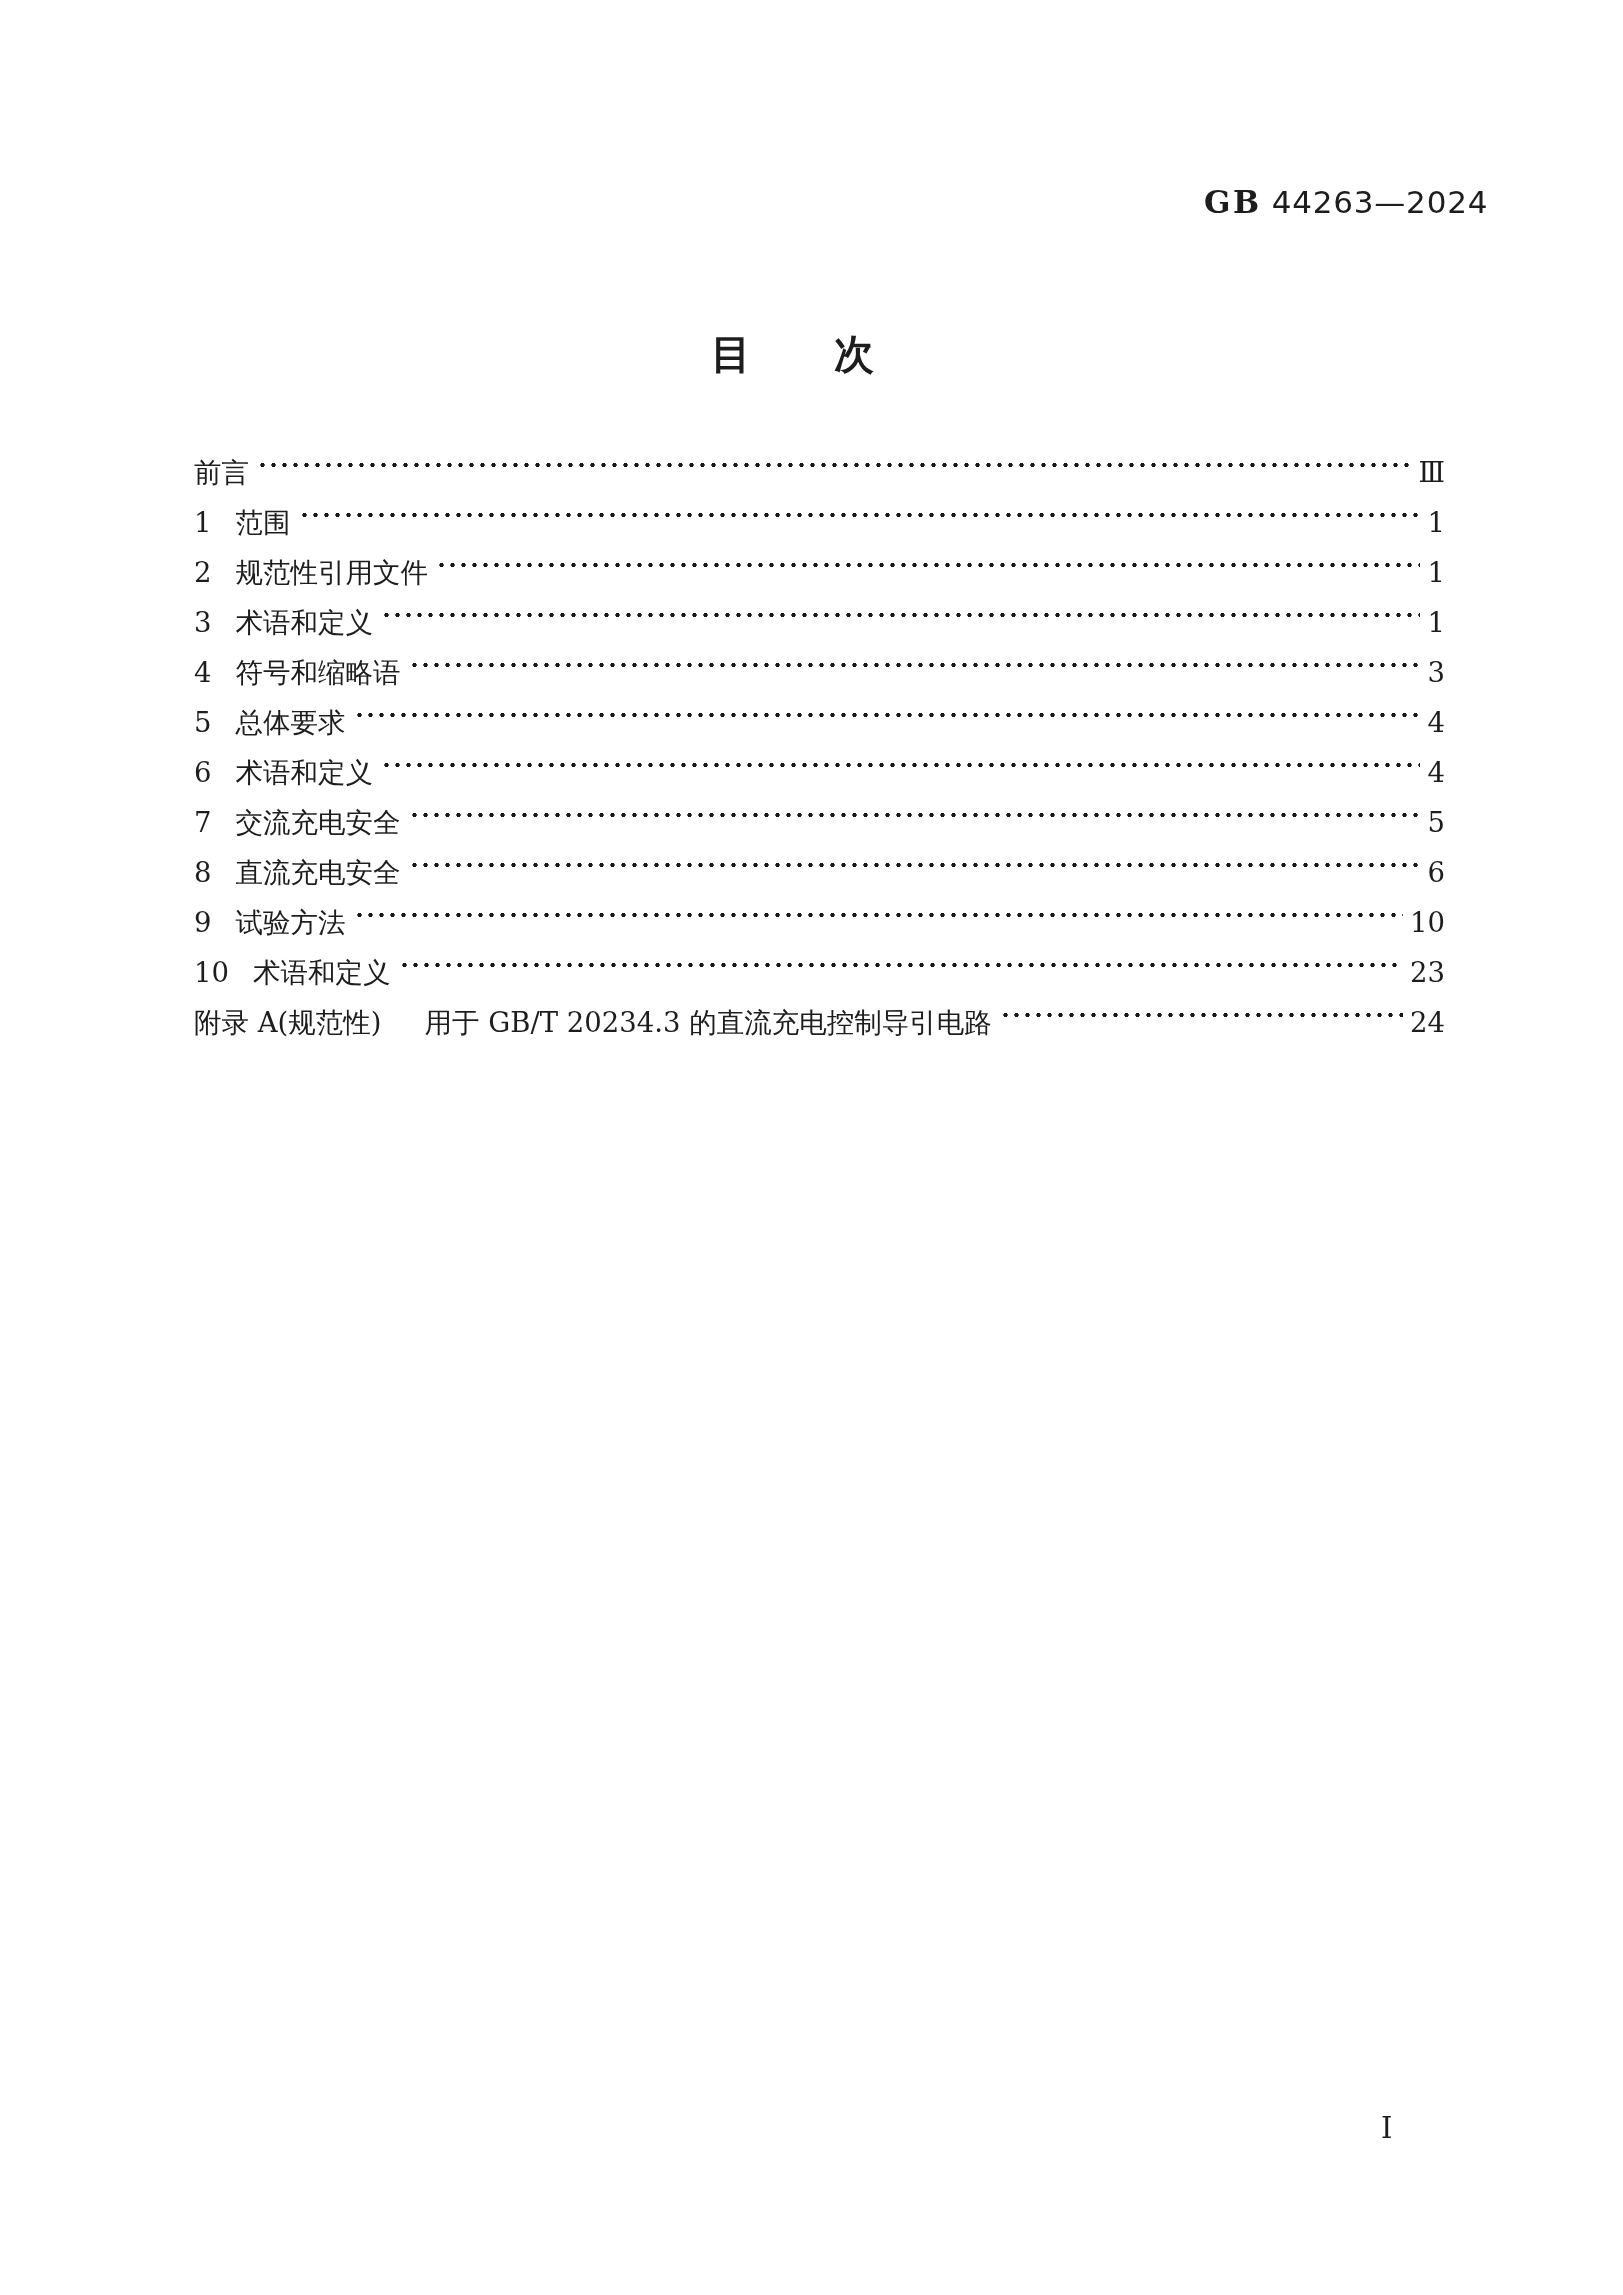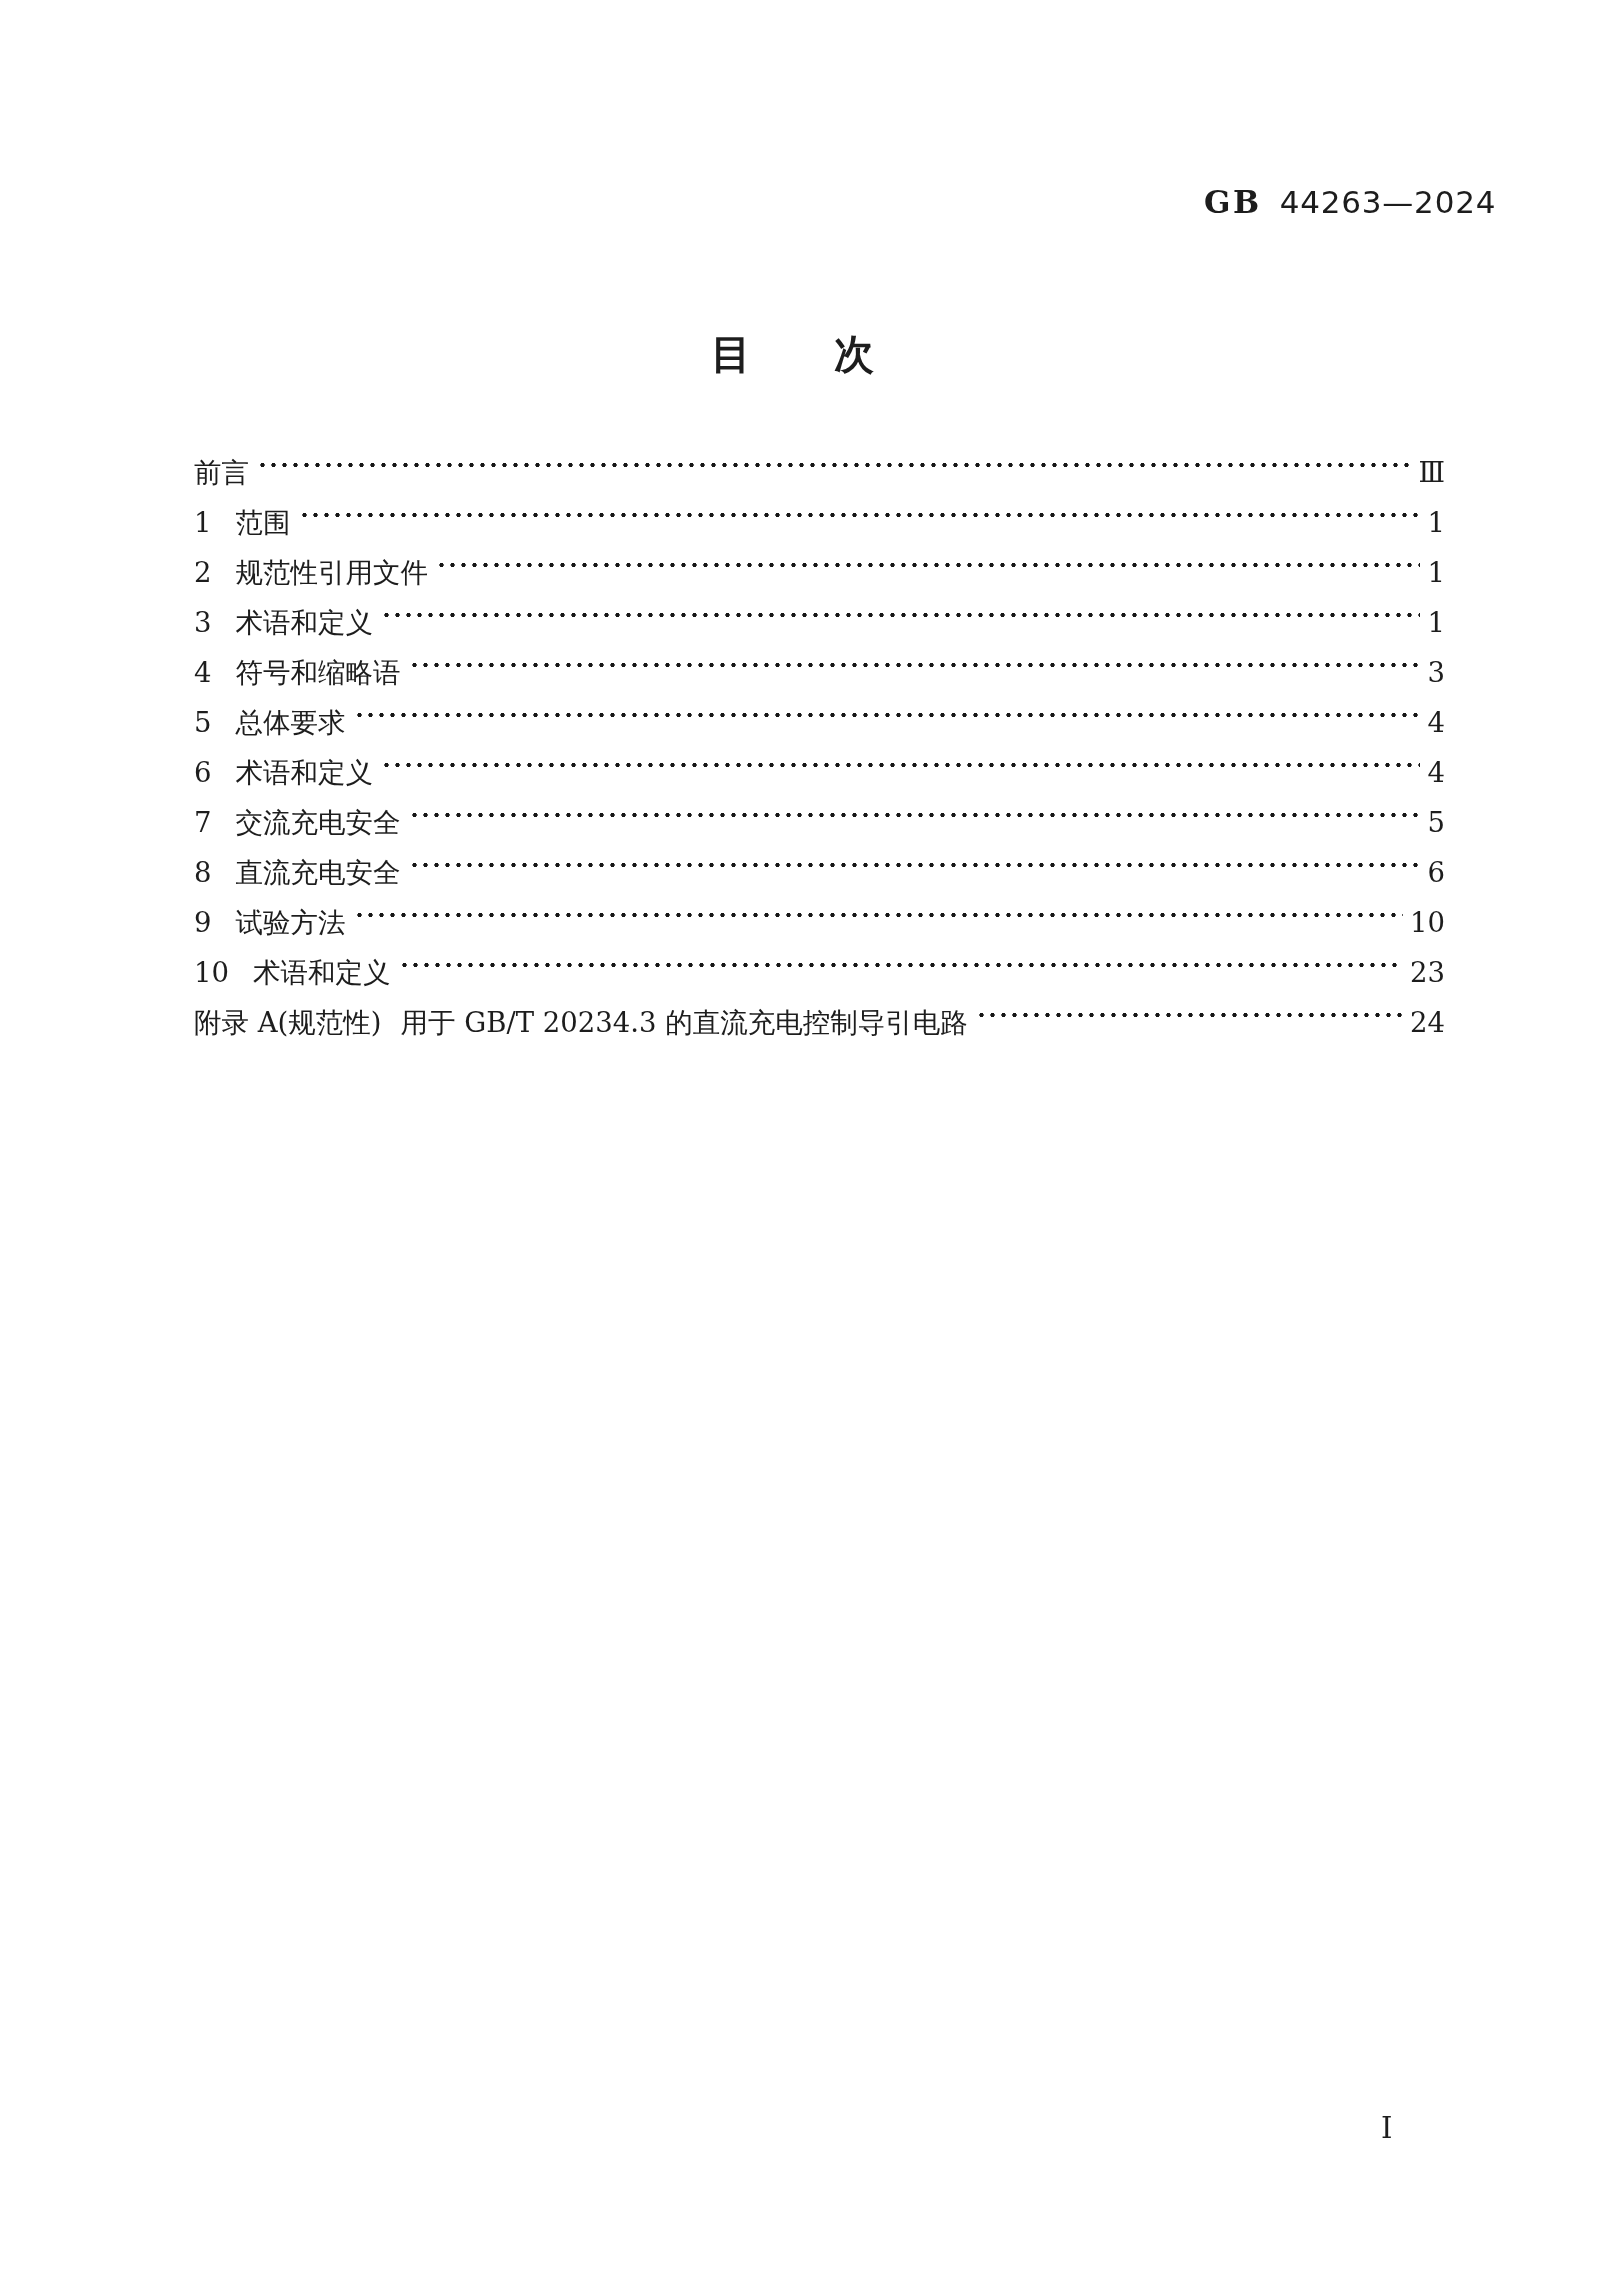--- a/index.html
+++ b/index.html
@@ -20,21 +20,21 @@
     position: absolute;
     top: 187px;
     left: 1204px;
     font-size: 31px;
     line-height: 1;
     white-space: nowrap;
   }
   .header-code .org {
     font-weight: 700;
     letter-spacing: 2.5px;
-    margin-right: 18px;
+    margin-right: 10px;
   }
   .header-code .codenum {
     font-family: "DejaVu Sans", "Liberation Sans", sans-serif;
     font-weight: 500;
     letter-spacing: 0.8px;
   }
   
   .toc-title {
     position: absolute;
     top: 334px;
@@ -61,21 +61,21 @@
     height: 50px;
     font-size: 27.5px;
     line-height: 1;
     white-space: nowrap;
   }
   .toc-num {
     margin-right: 24px;
   }
   .toc-label { white-space: pre; }
   .toc-label-suffix {
-    margin-left: 19px;
+    margin-left: 43px;
     white-space: pre;
   }
   .leader {
     flex: 1 1 auto;
     height: 5.8px;
     margin: 3.3px 7.5px 0 8.3px;
     background-image: radial-gradient(circle, #161616 1.9px, rgba(0,0,0,0) 2.4px);
     background-size: 11px 5.8px;
     background-repeat: repeat-x;
     background-position: left center;

